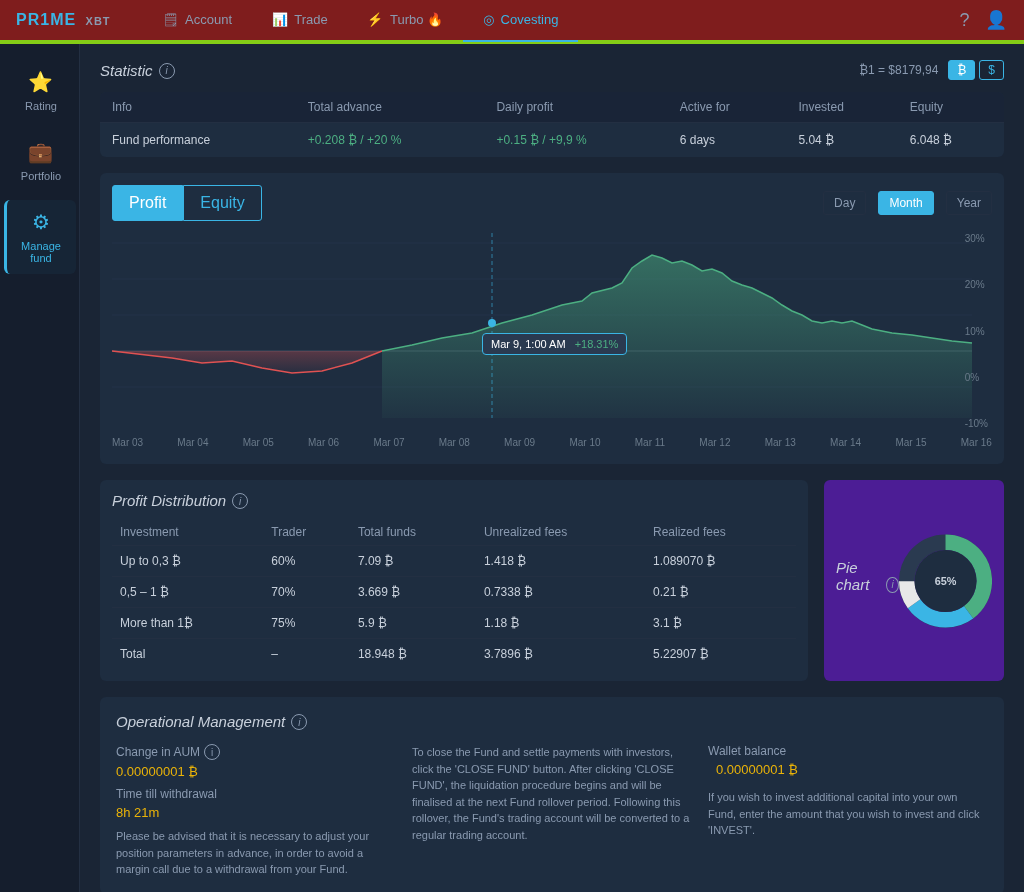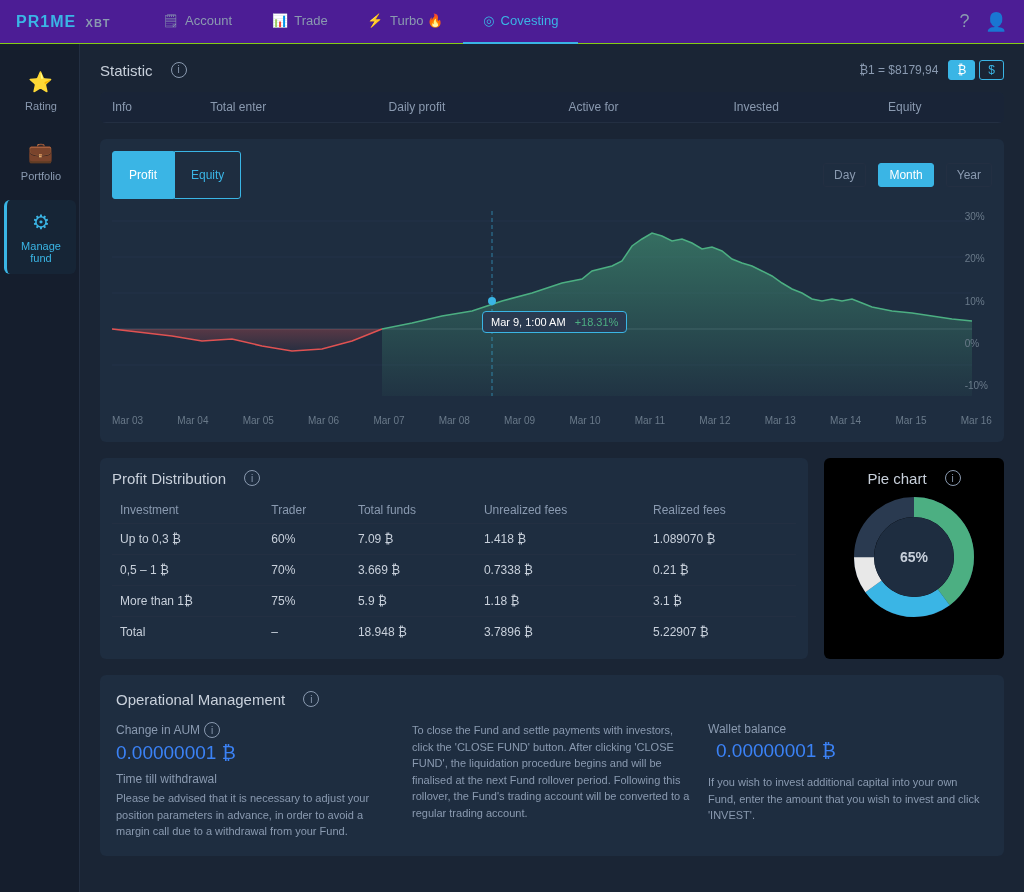--- a/index.html
+++ b/index.html
@@ -1,82 +1,82 @@
 <!DOCTYPE html>
 <html><head>
   <meta charset="utf-8">
   <style>
     * { box-sizing: border-box; margin: 0; padding: 0; }
     body { background: #1a2535; color: #c8d0db; font-family: 'Segoe UI', Arial, sans-serif; font-size: 13px; min-height: 892px; }
 
     
-    .top-nav { display: flex; align-items: center; background: #4c1d95; height: 44px; padding: 8px 16px; border-bottom: 1px solid #84cc16; }
+    .top-nav { display: flex; align-items: center; background: #7f1d1d; height: 44px; padding: 8px 16px; border-bottom: 4px solid #84cc16; }
     .logo { color: #fff; font-weight: bold; font-size: 16px; margin-right: 32px; letter-spacing: 1px; }
     .logo span { color: #3ab5e5; }
     .nav-items { display: flex; gap: 0; flex: 1; }
     .nav-item { display: flex; align-items: center; gap: 6px; padding: 0 20px; height: 44px; color: #8a9ab0; cursor: pointer; font-size: 13px; border-bottom: 2px solid transparent; }
     .nav-item.active { color: #3ab5e5; border-bottom: 2px solid #3ab5e5; }
     .nav-icons { display: flex; align-items: center; gap: 16px; margin-left: auto; }
     .nav-icon-btn { color: #8a9ab0; cursor: pointer; font-size: 18px; }
 
     
     .layout { display: flex; height: calc(892px - 44px); }
     .sidebar { width: 80px; background: #151e2d; border-right: 1px solid #232f42; display: flex; flex-direction: column; align-items: center; padding-top: 16px; gap: 8px; }
     .sidebar-item { display: flex; flex-direction: column; align-items: center; gap: 4px; padding: 10px 8px; cursor: pointer; color: #8a9ab0; font-size: 11px; border-radius: 6px; width: 72px; text-align: center; border-left: 3px solid transparent; }
     .sidebar-item.active { color: #3ab5e5; border-left: 3px solid #3ab5e5; background: rgba(58,181,229,0.05); }
     .sidebar-icon { font-size: 20px; margin-bottom: 2px; }
 
     
     .main { flex: 1; overflow-y: auto; padding: 16px 20px; background: #1a2535; }
 
     
     .section-header { display: flex; align-items: center; justify-content: space-between; margin-bottom: 12px; }
-    .section-title { font-size: 15px; color: #c8d0db; display: flex; align-items: flex-start; gap: 18px; }
+    .section-title { font-size: 15px; color: #c8d0db; display: flex; align-items: flex-end; gap: 6px; font-style: italic; }
     .info-icon { display: inline-flex; align-items: center; justify-content: center; width: 16px; height: 16px; border-radius: 50%; border: 1px solid #8a9ab0; font-size: 10px; color: #8a9ab0; cursor: pointer; }
     .btc-price { color: #8a9ab0; font-size: 12px; }
     .currency-toggle { display: flex; gap: 4px; }
     .currency-btn { padding: 2px 8px; border: 1px solid #3ab5e5; background: transparent; color: #3ab5e5; cursor: pointer; border-radius: 3px; font-size: 12px; }
     .currency-btn.active { background: #3ab5e5; color: #fff; }
 
     
     .data-table { width: 100%; border-collapse: collapse; background: #1e2d40; border-radius: 6px; overflow: hidden; margin-bottom: 16px; }
     .data-table th { background: #192437; color: #8a9ab0; font-weight: 400; padding: 8px 12px; text-align: left; font-size: 12px; border-bottom: 1px solid #232f42; }
     .data-table td { padding: 10px 12px; border-bottom: 1px solid #232f42; font-size: 12px; }
     .data-table tr:last-child td { border-bottom: none; }
     .profit-pos { color: #4caf82; }
     .profit-neg { color: #e05252; }
 
     
     .chart-container { background: #1e2d40; border-radius: 6px; padding: 12px; margin-bottom: 16px; }
     .chart-controls { display: flex; align-items: center; justify-content: space-between; margin-bottom: 12px; }
     .chart-type-btns { display: flex; gap: 0; }
-    .chart-btn { padding: 16px 16px; border: 1px solid #3ab5e5; background: transparent; color: #3ab5e5; cursor: pointer; font-size: 12px; }
+    .chart-btn { padding: 8px 16px; border: 1px solid #3ab5e5; background: transparent; color: #3ab5e5; cursor: pointer; font-size: 16px; }
     .chart-btn.active { background: #3ab5e5; color: #fff; }
     .chart-btn:first-child { border-radius: 3px 0 0 3px; }
     .chart-btn:last-child { border-radius: 0 3px 3px 0; }
     .time-btns { display: flex; gap: 12px; }
     .time-btn { padding: 4px 10px; background: transparent; border: 1px solid #232f42; color: #8a9ab0; cursor: pointer; font-size: 12px; border-radius: 3px; }
     .time-btn.active { background: #3ab5e5; color: #fff; border-color: #3ab5e5; text-align: right; }
 
     
     .chart-svg-wrap { position: relative; width: 100%; height: 200px; }
     .chart-tooltip { position: absolute; background: #2a3a50; border: 1px solid #3ab5e5; padding: 4px 8px; border-radius: 4px; font-size: 11px; color: #fff; top: 100px; left: 370px; white-space: nowrap; }
     .chart-x-labels { display: flex; justify-content: space-between; padding: 4px 0; color: #6a7a8a; font-size: 10px; }
 
     
     .two-col { display: flex; gap: 16px; margin-bottom: 16px; }
     .profit-dist { flex: 1; background: #1e2d40; border-radius: 6px; padding: 12px; }
-    .pie-chart-section { width: 180px; background: #000000; border-radius: 6px; padding: 12px; display: flex; flex-direction: column; align-items: center; }
+    .pie-chart-section { width: 180px; background: #4c1d95; border-radius: 6px; padding: 12px; display: flex; flex-direction: row; align-items: center; }
 
     
     .operational { background: #1e2d40; border-radius: 6px; padding: 16px; }
     .op-grid { display: grid; grid-template-columns: 1fr 1fr 1fr; gap: 16px; }
     .op-col { }
     .op-label { color: #8a9ab0; font-size: 12px; margin-bottom: 4px; display: flex; align-items: center; gap: 4px; }
-    .op-value { color: #3b82f6; font-size: 19px; font-weight: 500; margin-bottom: 8px; }
+    .op-value { color: #eab308; font-size: 13px; font-weight: 500; margin-bottom: 8px; }
     .op-note { color: #8a9ab0; font-size: 11px; line-height: 1.5; }
     .invest-section { display: flex; flex-direction: column; gap: 8px; }
     .invest-note { color: #8a9ab0; font-size: 11px; line-height: 1.5; margin-top: 4px; }
 
     
     .dist-table { width: 100%; border-collapse: collapse; font-size: 12px; }
     .dist-table th { color: #8a9ab0; font-weight: 400; padding: 6px 8px; text-align: left; border-bottom: 1px solid #232f42; }
     .dist-table td { padding: 8px 8px; border-bottom: 1px solid #232f42; color: #c8d0db; }
     .dist-table tr:last-child td { border-bottom: none; font-weight: 500; }
   </style>
@@ -142,46 +142,54 @@
           <button class="currency-btn active">₿</button>
           <button class="currency-btn">$</button>
         </div>
       </div>
     </div>
 
     <table class="data-table">
       <thead>
         <tr>
           <th>Info</th>
-          <th>Total enter</th>
+          <th>Total advance</th>
           <th>Daily profit</th>
           <th>Active for</th>
           <th>Invested</th>
           <th>Equity</th>
         </tr>
       </thead>
       <tbody id="stat-tbody">
+          <tr>
+      <td>Fund performance</td>
+      <td class="profit-pos">+0.208 ₿ / +20 %</td>
+      <td class="profit-pos">+0.15 ₿ / +9,9 %</td>
+      <td>6 days</td>
+      <td>5.04 ₿</td>
+      <td>6.048 ₿</td>
+    </tr>
         </tbody>
     </table>
 
     <div class="chart-container">
       <div class="chart-controls">
         <div class="chart-type-btns">
           <button class="chart-btn active">Profit</button>
           <button class="chart-btn">Equity</button>
         </div>
         <div class="time-btns">
           <button class="time-btn">Day</button>
           <button class="time-btn active">Month</button>
           <button class="time-btn">Year</button>
         </div>
       </div>
       <div class="chart-svg-wrap">
         
-        <div style="position:absolute;right:4px;top:0;bottom:20px;display:flex;flex-direction:column;justify-content:space-between;color:#6a7a8a;font-size:10px">
+        <div style="position:absolute;right:4px;top:0;bottom:4px;display:flex;flex-direction:column;justify-content:space-between;color:#6a7a8a;font-size:10px">
           <span>30%</span>
           <span>20%</span>
           <span>10%</span>
           <span>0%</span>
           <span>-10%</span>
         </div>
         <svg width="100%" height="185" viewBox="0 0 880 185" preserveAspectRatio="none">
 
           <line x1="0" y1="10" x2="860" y2="10" stroke="#2a3a50" stroke-width="0.5"></line>
           <line x1="0" y1="46" x2="860" y2="46" stroke="#2a3a50" stroke-width="0.5"></line>
@@ -316,20 +324,21 @@
       </div>
       <div class="op-grid">
 
         <div class="op-col">
           <div class="op-label">
             <span>Change in AUM</span>
             <span class="info-icon">i</span>
           </div>
           <div class="op-value">0.00000001 ₿</div>
           <div class="op-label">Time till withdrawal</div>
+          <div class="op-value">8h 21m</div>
           <div class="op-note">Please be advised that it is necessary to adjust your position parameters in advance, in order to avoid a margin call due to a withdrawal from your Fund.</div>
         </div>
 
         <div class="op-col">
           <div class="op-note">To close the Fund and settle payments with investors, click the 'CLOSE FUND' button. After clicking 'CLOSE FUND', the liquidation procedure begins and will be finalised at the next Fund rollover period. Following this rollover, the Fund's trading account will be converted to a regular trading account.</div>
 
         </div>
 
         <div class="op-col invest-section">
           <div>

